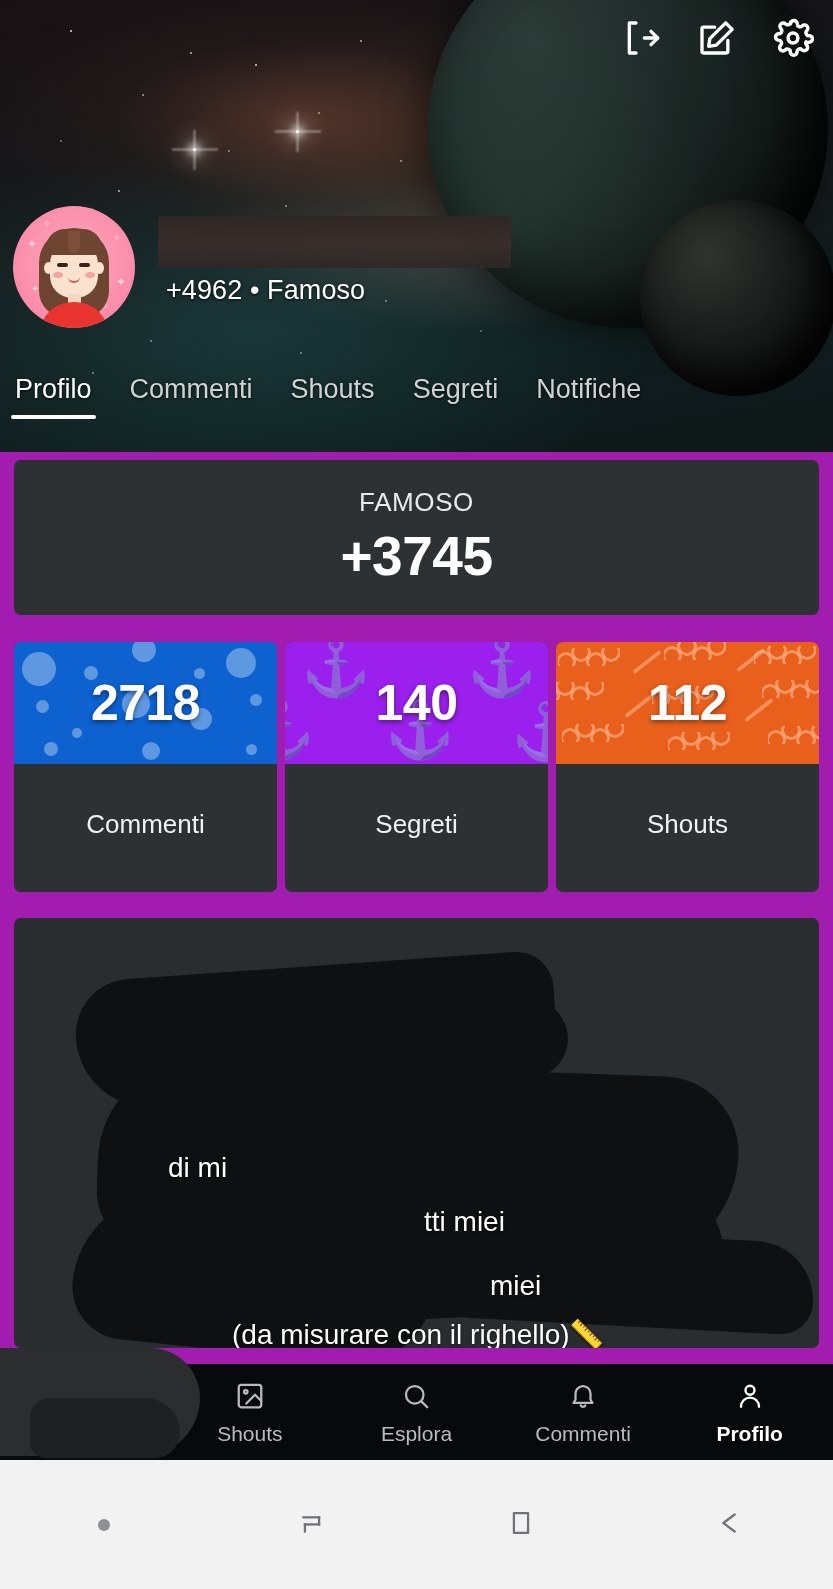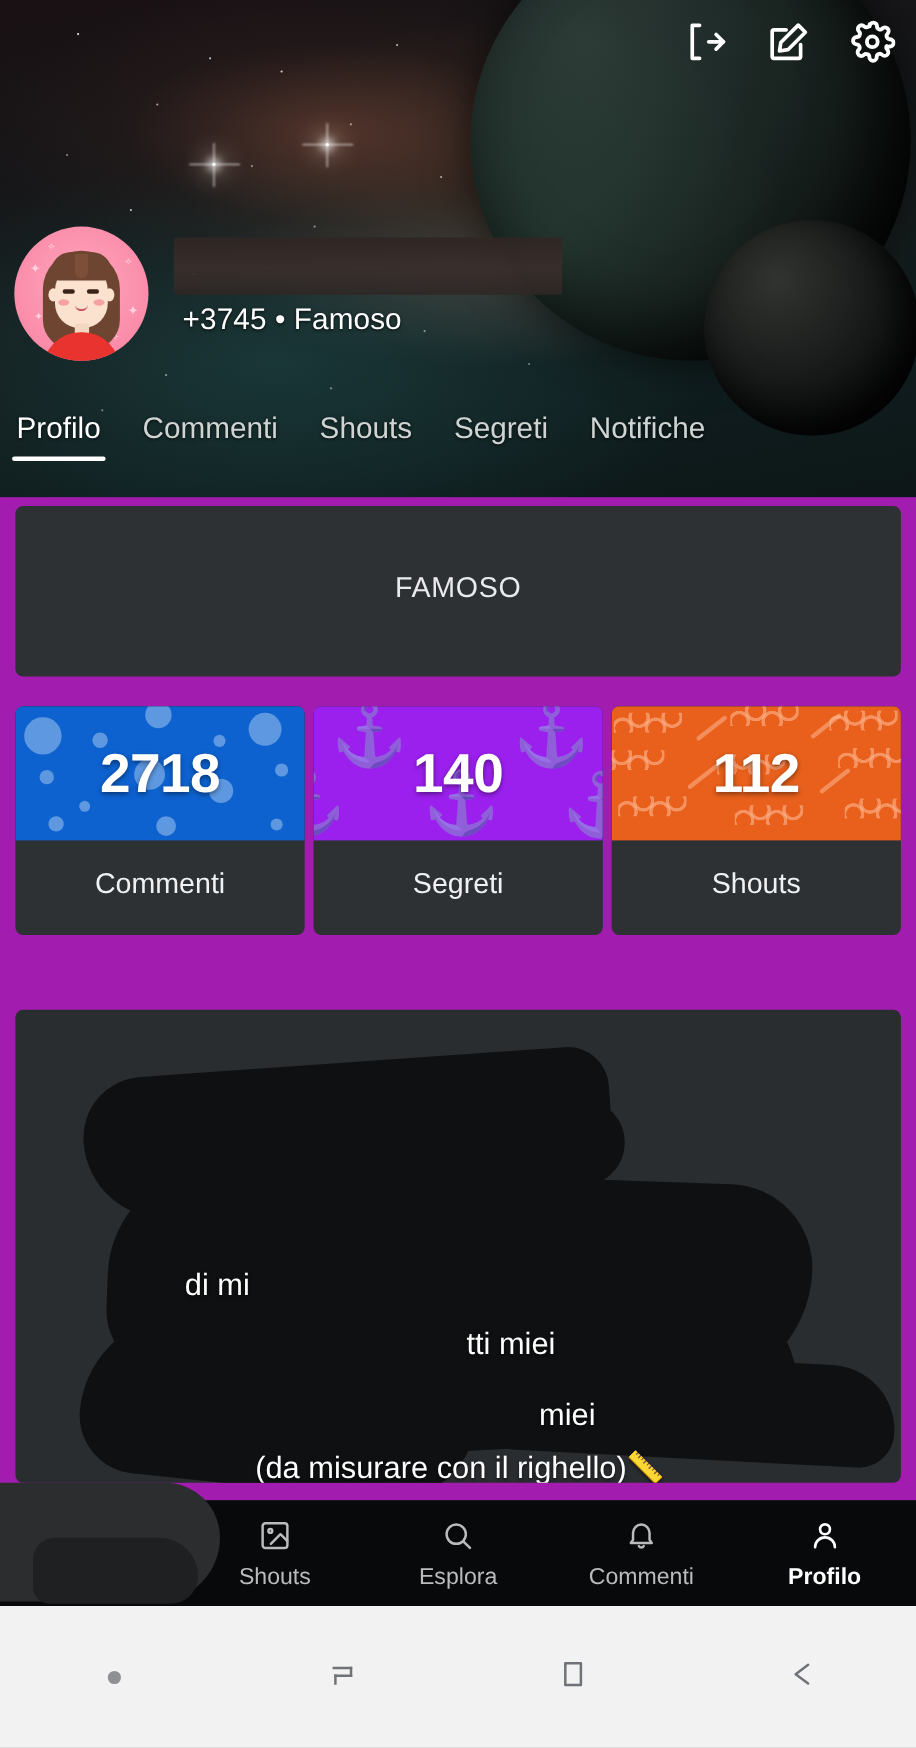--- a/index.html
+++ b/index.html
@@ -135,21 +135,21 @@
 
   .famoso-card {
     position:absolute; left:14px; top:8px; width:805px; height:155px;
     background:#2e3134; border-radius:7px;
     display:flex; flex-direction:column; align-items:center; justify-content:center;
   }
   .famoso-label { color:#e9eaec; font-size:26px; letter-spacing:0.6px; margin-bottom:6px; }
   .famoso-value { color:#fff; font-size:55px; font-weight:700; letter-spacing:-0.5px; }
 
   .stats-row {
-    position:absolute; left:14px; top:190px; width:805px; height:208px;
+    position:absolute; left:14px; top:190px; width:805px; height:250px;
     display:flex; gap:8px;
   }
   .stat-card {
     width:263px; background:#2e3134; border-radius:7px; overflow:hidden;
     display:flex; flex-direction:column; cursor:pointer;
   }
   .stat-banner {
     position:relative; height:122px; display:flex; align-items:center; justify-content:center;
     overflow:hidden;
   }
@@ -290,35 +290,36 @@
       <div class="av-eye l"></div>
         <div class="av-eye r"></div>
       <div class="av-cheek l"></div>
         <div class="av-cheek r"></div>
       <div class="av-mouth"></div>
       <div class="av-neck"></div>
       <div class="av-body"></div>
     </div>
 
     <div class="uname-redaction"></div>
-    <div class="handle">+3745 • Famoso</div>
+    <div class="handle">+4962 • Famoso</div>
 
     <div class="tabs">
       <div class="tab active">Profilo</div>
       <div class="tab">Commenti</div>
       <div class="tab">Shouts</div>
       <div class="tab">Segreti</div>
       <div class="tab">Notifiche</div>
     </div>
   </div>
 
   <div class="body-area">
 
     <div class="famoso-card">
       <div class="famoso-label">FAMOSO</div>
+      <div class="famoso-value">+3745</div>
     </div>
 
     <div class="stats-row">
 
       <div class="stat-card">
         <div class="stat-banner" style="background:#0d62d0;">
           <div class="pat">
             <div class="bub" style="left:8px;top:10px;width:34px;height:34px;"></div>
             <div class="bub" style="left:118px;top:-4px;width:24px;height:24px;"></div>
             <div class="bub" style="left:212px;top:6px;width:30px;height:30px;"></div>

